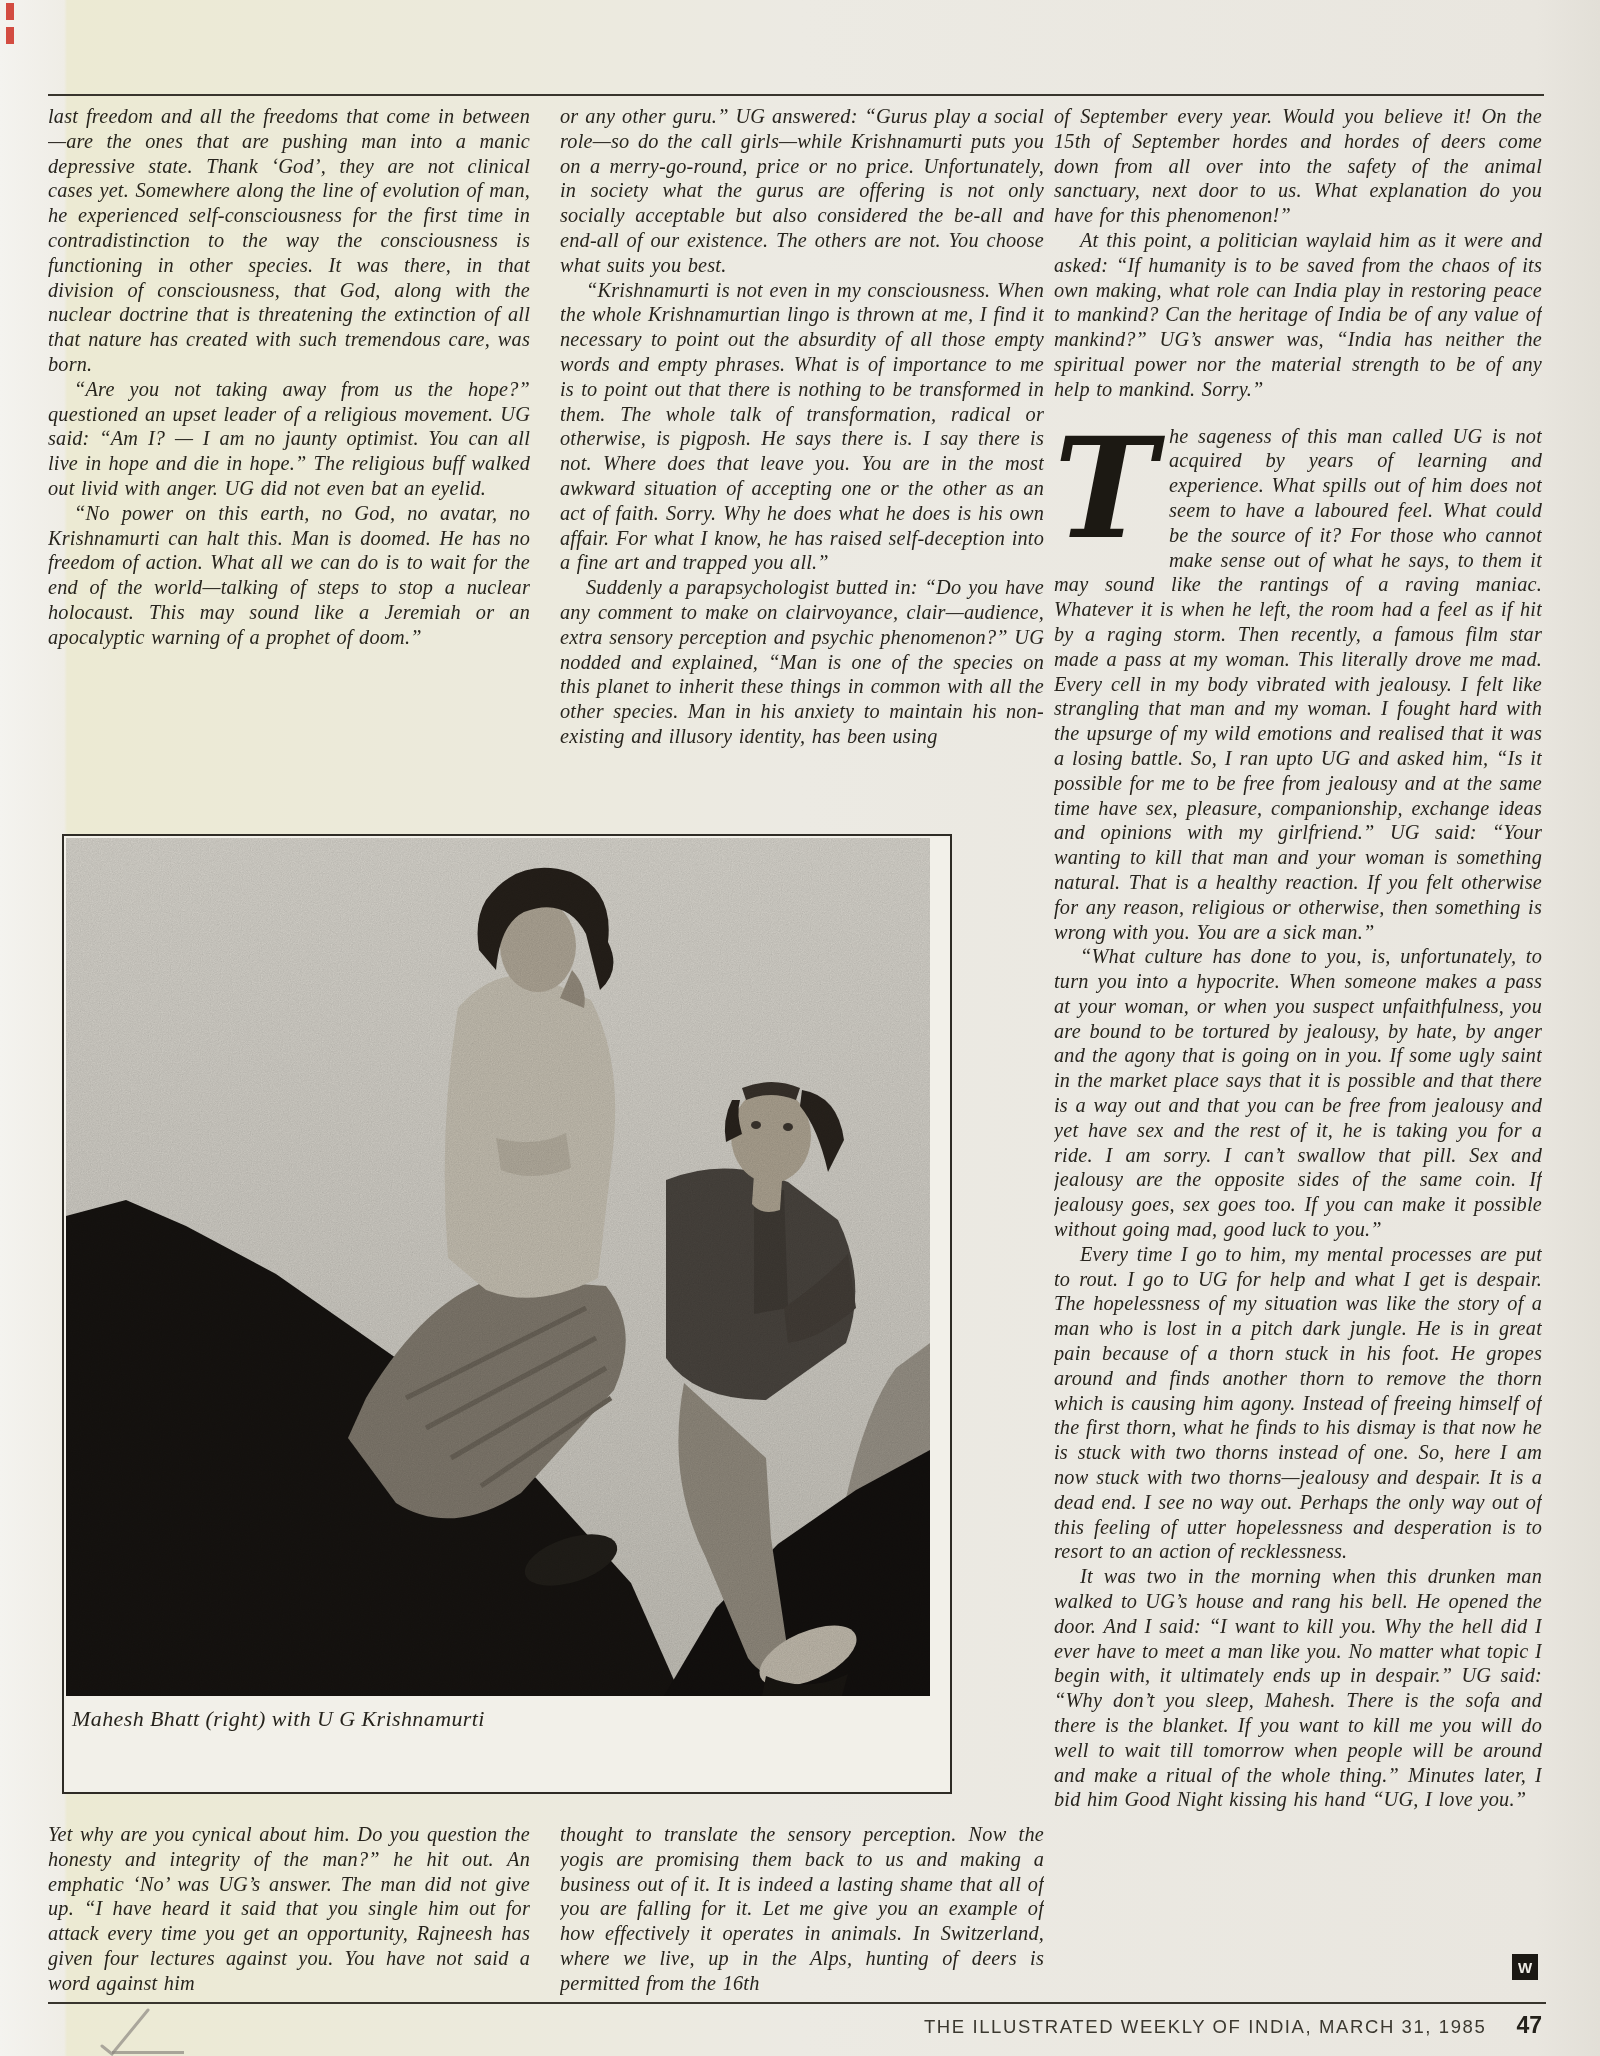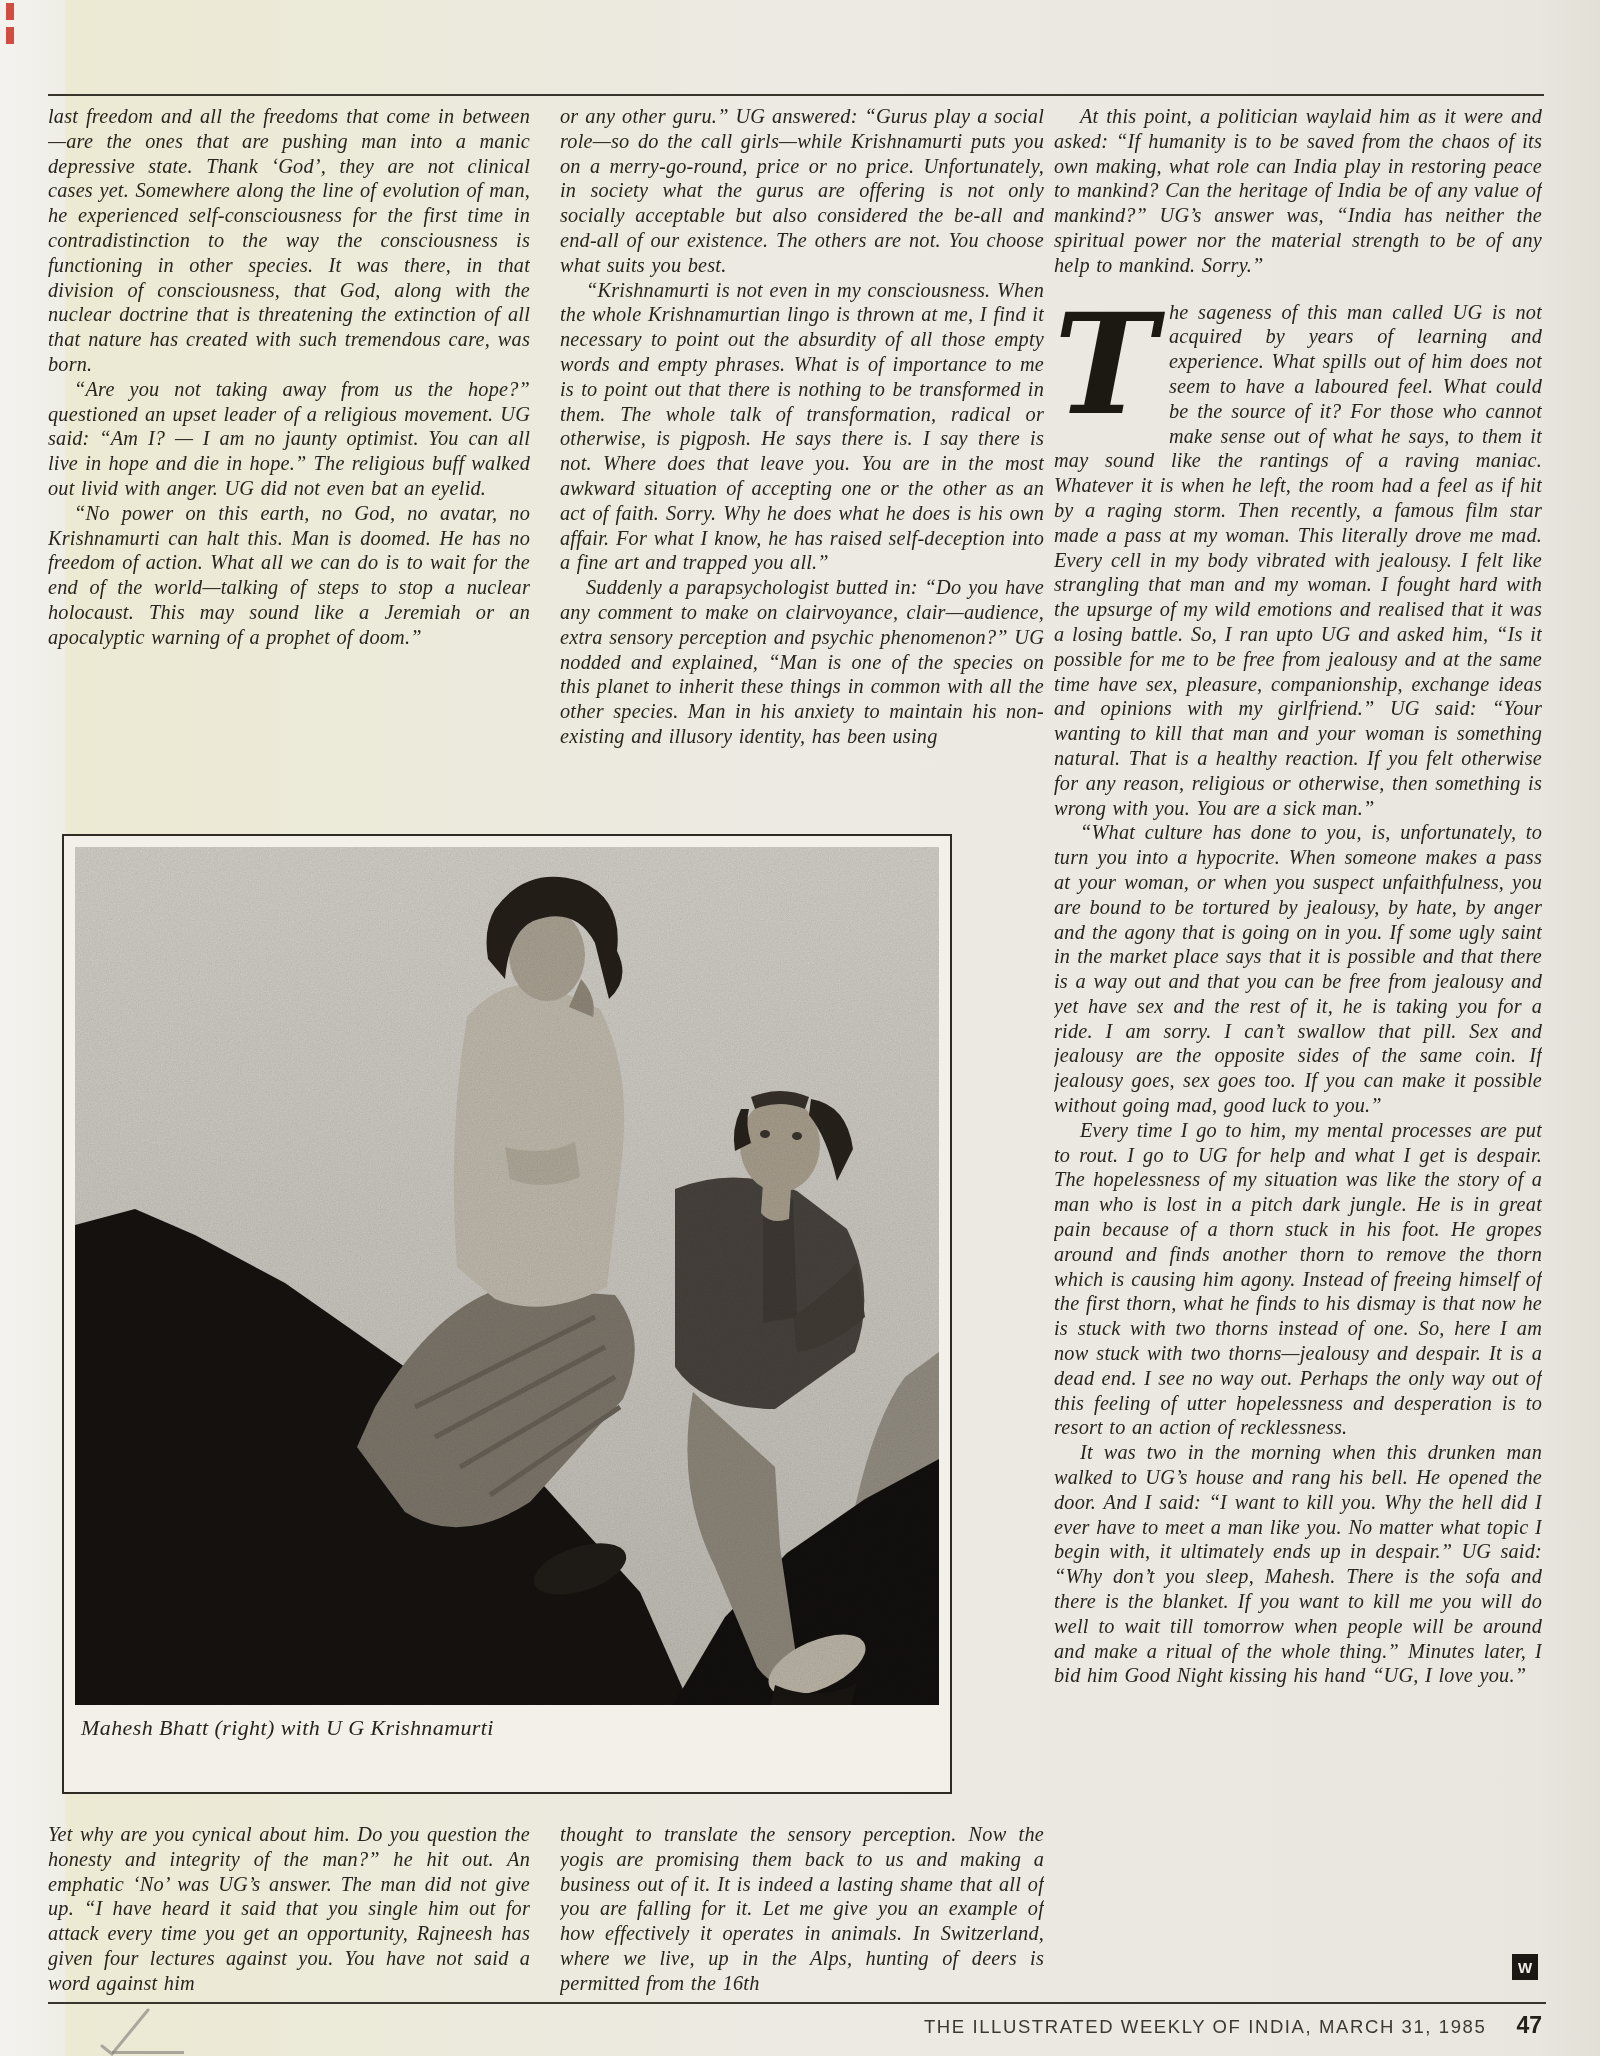--- a/index.html
+++ b/index.html
@@ -26,21 +26,21 @@
   .dropcap {
     float:left;
     font-family:"DejaVu Serif", serif; font-weight:bold;
     font-size:138px; line-height:0.86;
     color:#1c1913;
     margin:6px 12px 0 0;
   }
   .photo-frame {
     position:absolute; left:62px; top:834px; width:890px; height:960px;
     box-sizing:border-box;
-    border:2px solid #2e2b25; background:#f2f0e9; padding:11px;
+    border:2px solid #2e2b25; background:#f2f0e9; padding:2px;
   }
   .photo-art { width:864px; height:858px; display:block; background:#d6d3cb; }
   .photo-caption {
     height:44px; display:flex; align-items:center;
     font-style:italic; font-size:22px; letter-spacing:0.4px;
     color:#27241d; padding:2px 0 0 6px; box-sizing:border-box;
   }
   .footer {
     position:absolute; left:48px; top:2012px; width:1494px;
     display:flex; justify-content:flex-end; align-items:baseline; gap:30px;
@@ -76,20 +76,21 @@
     <p>“No power on this earth, no God, no avatar, no Krishnamurti can halt this. Man is doomed. He has no freedom of action. What all we can do is to wait for the end of the world—talking of steps to stop a nuclear holocaust. This may sound like a Jeremiah or an apocalyptic warning of a prophet of doom.”</p>
   </div>
 
   <div class="col col2">
     <p class="cont">or any other guru.” UG answered: “Gurus play a social role—so do the call girls—while Krishnamurti puts you on a merry-go-round, price or no price. Unfortunately, in society what the gurus are offering is not only socially acceptable but also considered the be-all and end-all of our existence. The others are not. You choose what suits you best.</p>
     <p>“Krishnamurti is not even in my consciousness. When the whole Krishnamurtian lingo is thrown at me, I find it necessary to point out the absurdity of all those empty words and empty phrases. What is of importance to me is to point out that there is nothing to be transformed in them. The whole talk of transformation, radical or otherwise, is pigposh. He says there is. I say there is not. Where does that leave you. You are in the most awkward situation of accepting one or the other as an act of faith. Sorry. Why he does what he does is his own affair. For what I know, he has raised self-deception into a fine art and trapped you all.”</p>
     <p>Suddenly a parapsychologist butted in: “Do you have any comment to make on clairvoyance, clair—audience, extra sensory perception and psychic phenomenon?” UG nodded and explained, “Man is one of the species on this planet to inherit these things in common with all the other species. Man in his anxiety to maintain his non-existing and illusory identity, has been using</p>
   </div>
 
   <div class="col col3">
+    <p class="cont">of September every year. Would you believe it! On the 15th of September hordes and hordes of deers come down from all over into the safety of the animal sanctuary, next door to us. What explanation do you have for this phenomenon!”</p>
     <p>At this point, a politician waylaid him as it were and asked: “If humanity is to be saved from the chaos of its own making, what role can India play in restoring peace to mankind? Can the heritage of India be of any value of mankind?” UG’s answer was, “India has neither the spiritual power nor the material strength to be of any help to mankind. Sorry.”</p>
     <p class="cont" style="margin-top:22px;"><span class="dropcap">T</span><span>he sageness of this man called UG is not acquired by years of learning and experience. What spills out of him does not seem to have a laboured feel. What could be the source of it? For those who cannot make sense out of what he says, to them it may sound like the rantings of a raving maniac. Whatever it is when he left, the room had a feel as if hit by a raging storm. Then recently, a famous film star made a pass at my woman. This literally drove me mad. Every cell in my body vibrated with jealousy. I felt like strangling that man and my woman. I fought hard with the upsurge of my wild emotions and realised that it was a losing battle. So, I ran upto UG and asked him, “Is it possible for me to be free from jealousy and at the same time have sex, pleasure, companionship, exchange ideas and opinions with my girlfriend.” UG said: “Your wanting to kill that man and your woman is something natural. That is a healthy reaction. If you felt otherwise for any reason, religious or otherwise, then something is wrong with you. You are a sick man.”</span></p>
     <p>“What culture has done to you, is, unfortunately, to turn you into a hypocrite. When someone makes a pass at your woman, or when you suspect unfaithfulness, you are bound to be tortured by jealousy, by hate, by anger and the agony that is going on in you. If some ugly saint in the market place says that it is possible and that there is a way out and that you can be free from jealousy and yet have sex and the rest of it, he is taking you for a ride. I am sorry. I can’t swallow that pill. Sex and jealousy are the opposite sides of the same coin. If jealousy goes, sex goes too. If you can make it possible without going mad, good luck to you.”</p>
     <p>Every time I go to him, my mental processes are put to rout. I go to UG for help and what I get is despair. The hopelessness of my situation was like the story of a man who is lost in a pitch dark jungle. He is in great pain because of a thorn stuck in his foot. He gropes around and finds another thorn to remove the thorn which is causing him agony. Instead of freeing himself of the first thorn, what he finds to his dismay is that now he is stuck with two thorns instead of one. So, here I am now stuck with two thorns—jealousy and despair. It is a dead end. I see no way out. Perhaps the only way out of this feeling of utter hopelessness and desperation is to resort to an action of recklessness.</p>
     <p>It was two in the morning when this drunken man walked to UG’s house and rang his bell. He opened the door. And I said: “I want to kill you. Why the hell did I ever have to meet a man like you. No matter what topic I begin with, it ultimately ends up in despair.” UG said: “Why don’t you sleep, Mahesh. There is the sofa and there is the blanket. If you want to kill me you will do well to wait till tomorrow when people will be around and make a ritual of the whole thing.” Minutes later, I bid him Good Night kissing his hand “UG, I love you.”</p>
   </div>
 
   <div class="photo-frame">
     <svg class="photo-art" viewBox="0 0 864 858" preserveAspectRatio="none">
       <defs>

